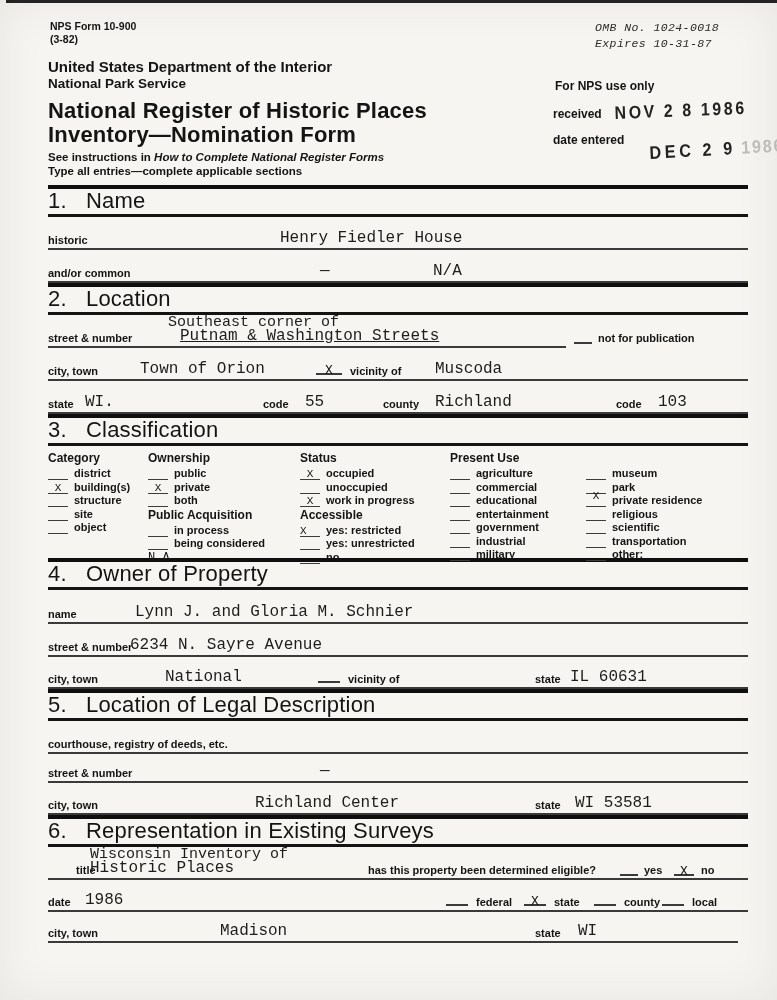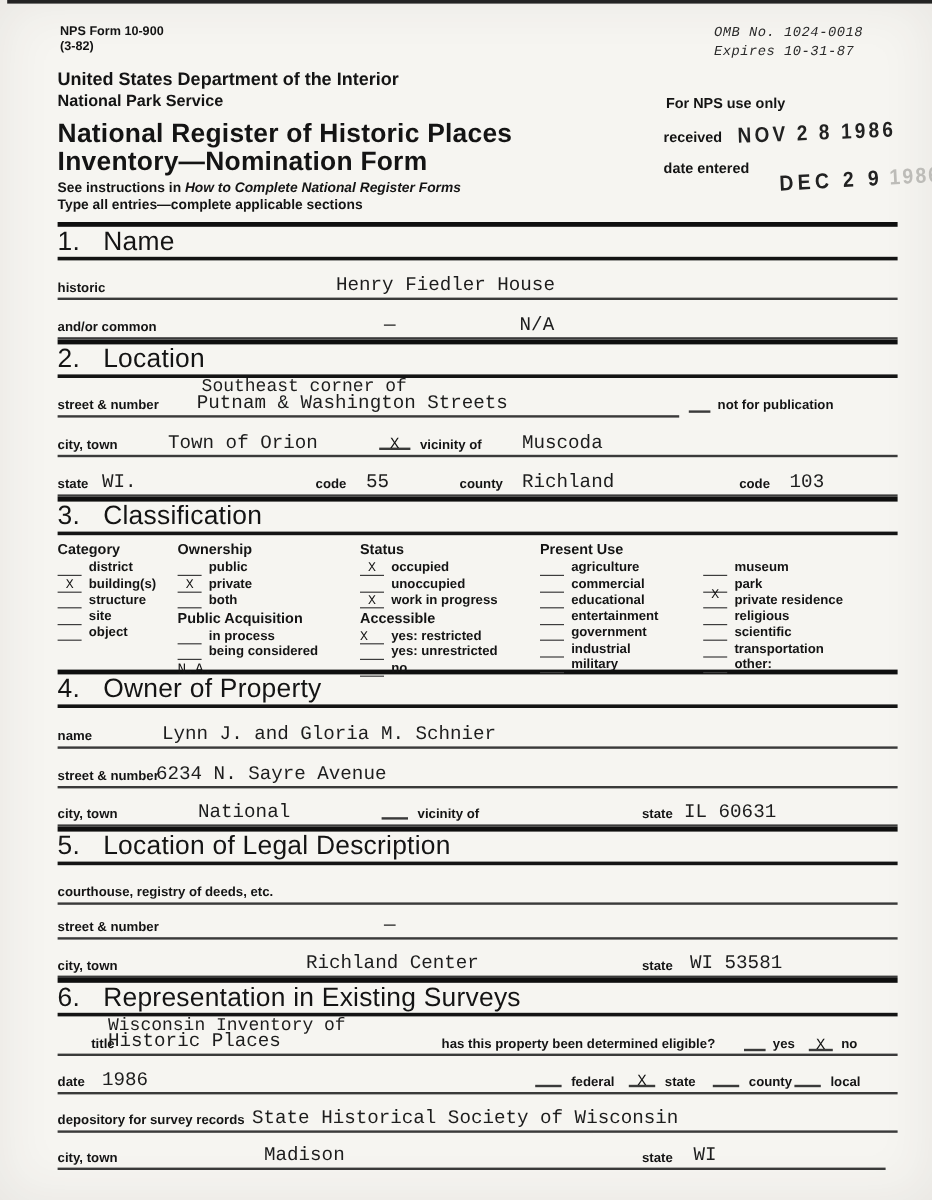--- a/index.html
+++ b/index.html
@@ -100,21 +100,21 @@
       <span class="lb" style="left:0;">and/or common</span>
       <span class="tv" style="left:272px;">—</span>
       <span class="tv" style="left:385px;">N/A</span>
       <span class="ln" style="width:700px;"></span>
     </div>
 
     <div class="sbar"><span class="snum">2.</span><span>Location</span></div>
     <div class="frow" style="height:33px;">
       <span class="lb" style="left:0;">street &amp; number</span>
       <span class="tv2" style="left:120px; bottom:17px; font-size:15px;">Southeast corner of</span>
-      <span class="tv" style="left:116px;">Putnam &amp; Washington Streets</span>
+      <span class="tv" style="left:132px;text-decoration:underline;">Putnam &amp; Washington Streets</span>
       <span class="bmk" style="left:526px; width:18px; bottom:4px;"><i class="x"></i></span>
       <span class="lb" style="left:550px;">not for publication</span>
       <span class="ln" style="width:518px;"></span>
     </div>
     <div class="frow" style="height:33px;">
       <span class="lb" style="left:0;">city, town</span>
       <span class="tv" style="left:92px;">Town of Orion</span>
       <span class="bmk" style="left:268px; width:26px;"><i class="x">X</i></span>
       <span class="lb" style="left:302px;">vicinity of</span>
       <span class="tv" style="left:387px;">Muscoda</span>
@@ -248,25 +248,20 @@
       <span class="bmk" style="left:398px; width:22px;"><i class="x"></i></span>
       <span class="lb" style="left:428px;">federal</span>
       <span class="bmk" style="left:476px; width:22px;"><i class="x">X</i></span>
       <span class="lb" style="left:506px;">state</span>
       <span class="bmk" style="left:546px; width:22px;"><i class="x"></i></span>
       <span class="lb" style="left:576px;">county</span>
       <span class="bmk" style="left:614px; width:22px;"><i class="x"></i></span>
       <span class="lb" style="left:644px;">local</span>
       <span class="ln" style="width:700px;"></span>
     </div>
-    <div class="frow" style="height:32px;">
-      <span class="lb" style="left:0;">depository for survey records</span>
-      <span class="tv" style="left:162px;">State Historical Society of Wisconsin</span>
-      <span class="ln" style="width:700px;"></span>
-    </div>
     <div class="frow" style="height:31px;">
       <span class="lb" style="left:0;">city, town</span>
       <span class="tv" style="left:172px;">Madison</span>
       <span class="lb" style="left:487px;">state</span>
       <span class="tv" style="left:530px;">WI</span>
       <span class="ln" style="width:690px;"></span>
     </div>
 
   </div>
 </div>

